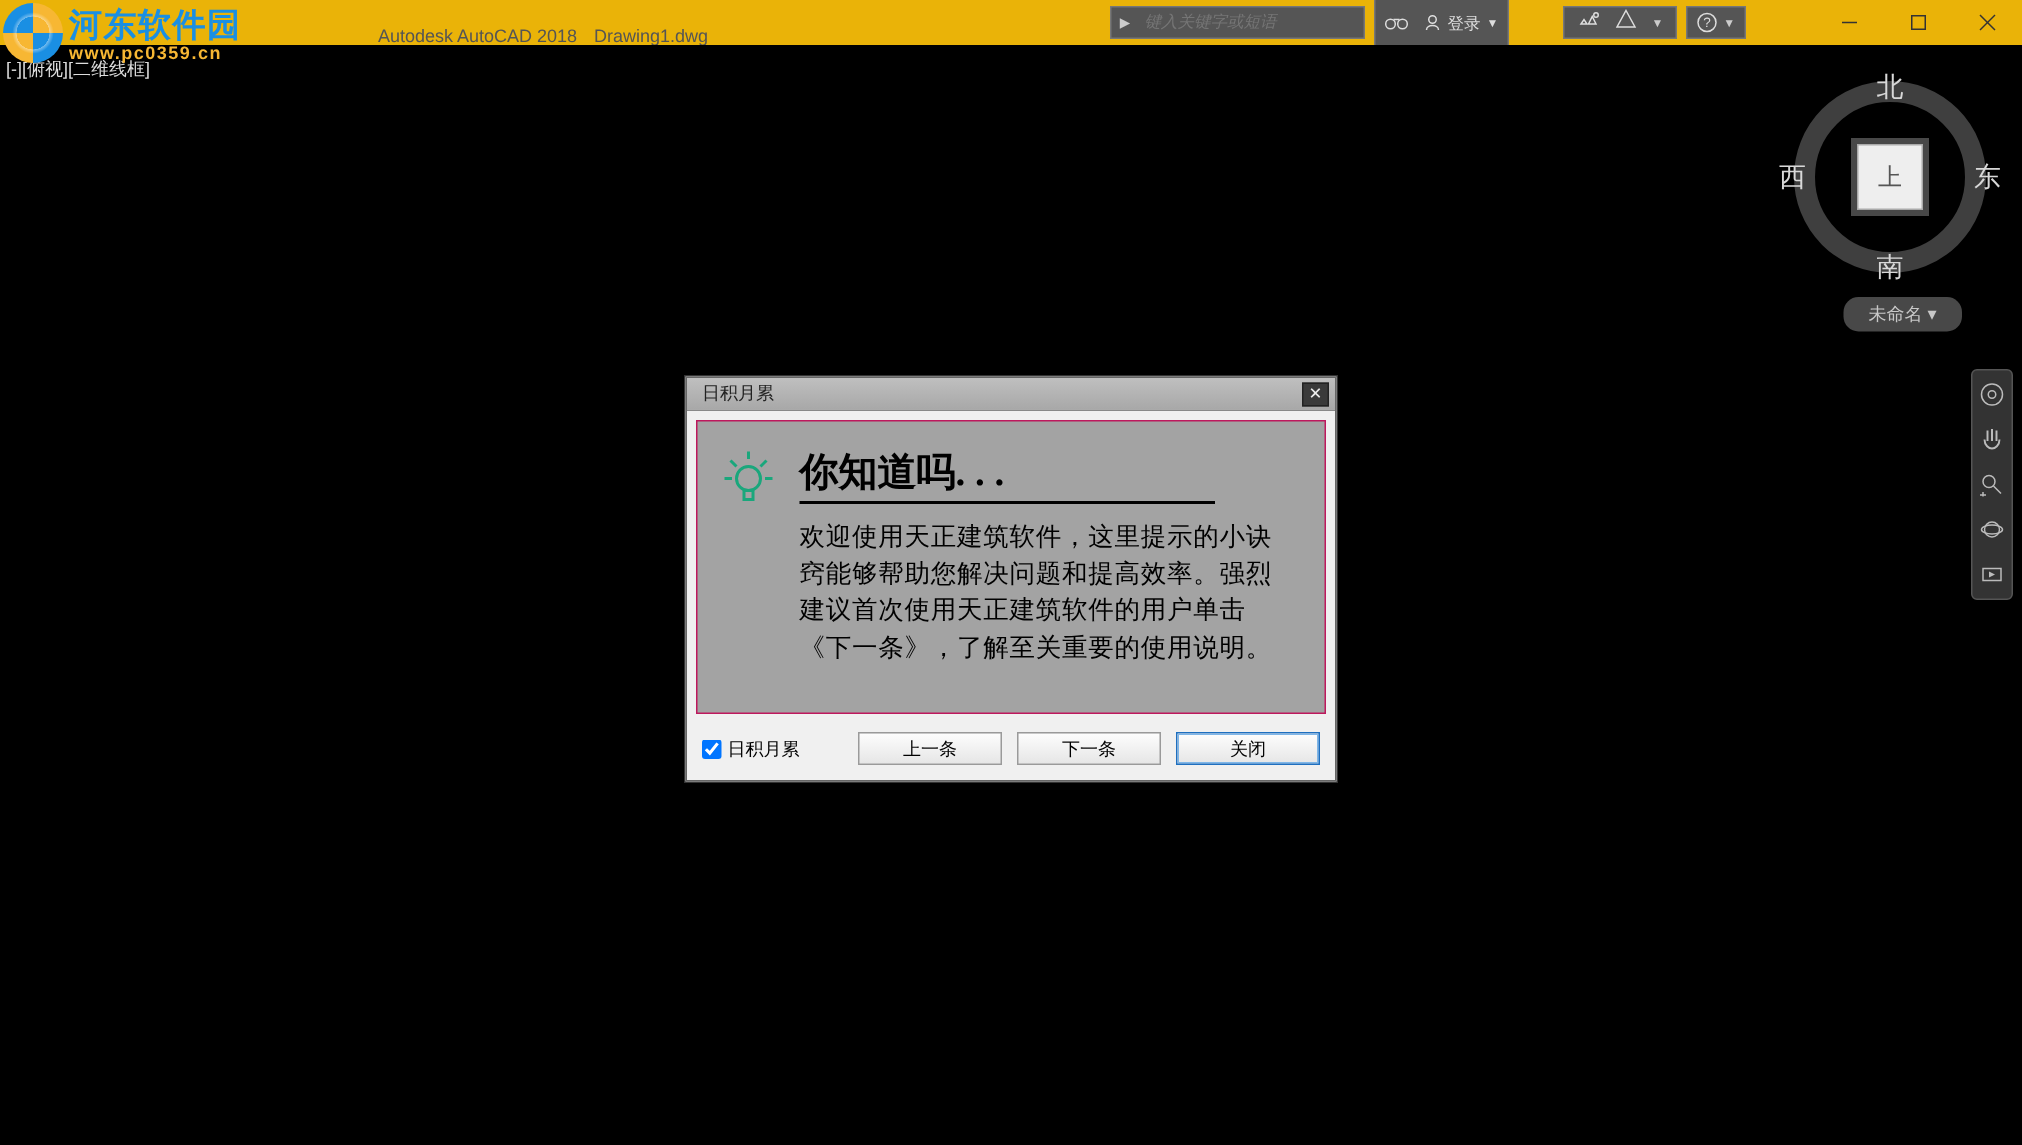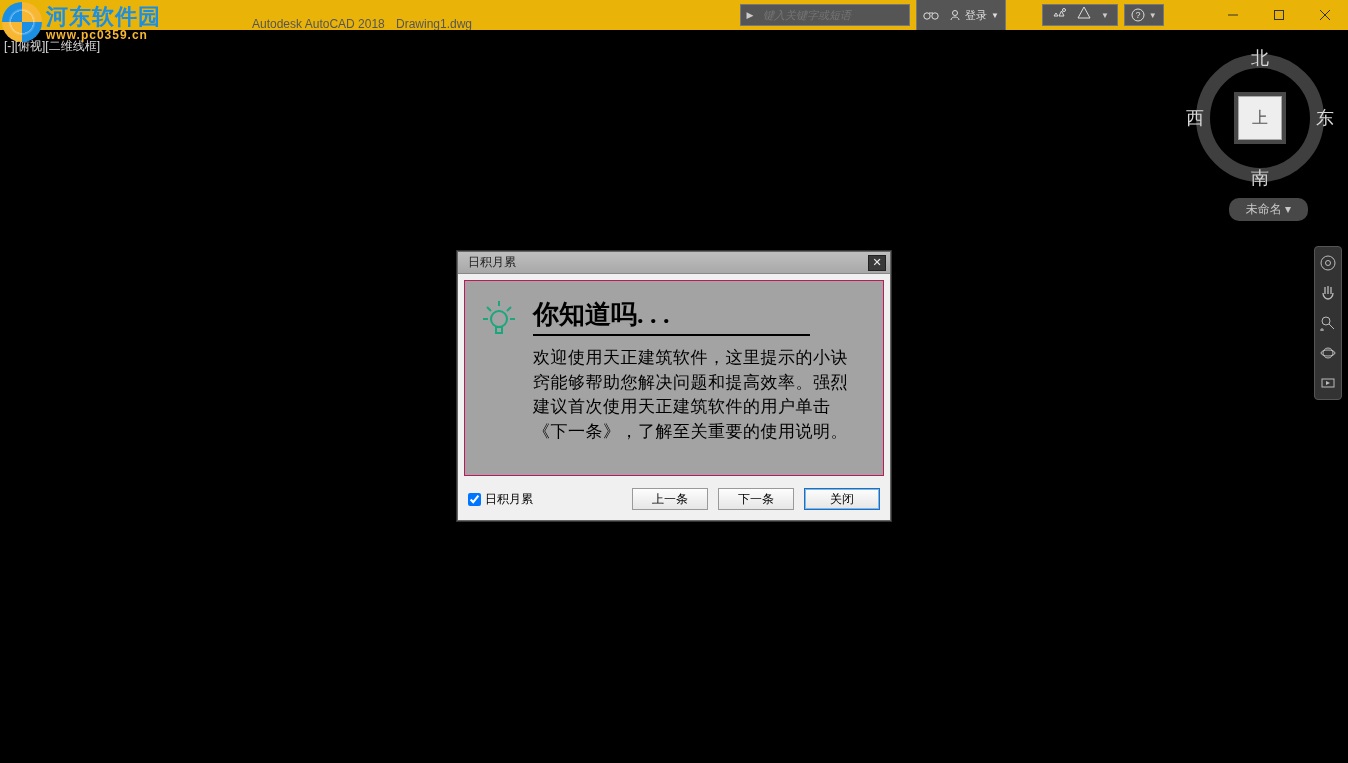--- a/index.html
+++ b/index.html
@@ -55,21 +55,21 @@
 .dlg-titlebar .title { font-size: 12px; color: #222; padding: 0 6px; }
 .dlg-titlebar .x { margin-left: auto; width: 18px; height: 16px; background: #3a3a3a; color: #eee; font-size: 11px; display: flex; align-items: center; justify-content: center; border: 1px solid #222; }
 .dlg-body { background: #a3a3a3; margin: 6px; border: 1px solid #be185d; min-height: 196px; padding: 16px 18px 10px 2px; position: relative; }
 .bulb { position: absolute; left: 16px; top: 18px; width: 36px; height: 40px; }
 .bulb svg { width: 36px; height: 40px; }
 .tip-head { font-family: "STXingkai","KaiTi","Brush Script MT",cursive; font-size: 26px; font-weight: 600; color: #000; margin-left: 66px; border-bottom: 2px solid #000; display: inline-block; padding-right: 140px; padding-bottom: 2px; }
 .tip-body { margin-left: 66px; margin-top: 10px; font-size: 17px; color: #000; line-height: 1.45; font-family: "SimSun","宋体",serif; letter-spacing: .5px; max-width: 320px; }
 .dlg-footer { display: flex; align-items: center; padding: 6px 10px 10px 10px; gap: 10px; }
 .dlg-footer label { font-size: 12px; display: flex; align-items: center; gap: 4px; }
 .dlg-footer .spacer { flex: 1; }
-.dlg-footer button { width: 76px; height: 22px; font-size: 12px; background: linear-gradient(#fdfdfd,#e6e6e6); border: 1px solid #9a9a9a; }
+.dlg-footer button { width: 96px; height: 22px; font-size: 12px; background: linear-gradient(#fdfdfd,#e6e6e6); border: 1px solid #9a9a9a; }
 .dlg-footer button.primary { border: 1px solid #1e6fbf; box-shadow: 0 0 0 1px #7eb6e8 inset; }
 .dlg-footer button:disabled { color: #888; }
 </style>
 </head>
 <body>
 
 <div class="titlebar">
   <span class="app-title">Autodesk AutoCAD 2018</span>
   <span class="doc-name">Drawing1.dwg</span>
   <div class="win-controls">

